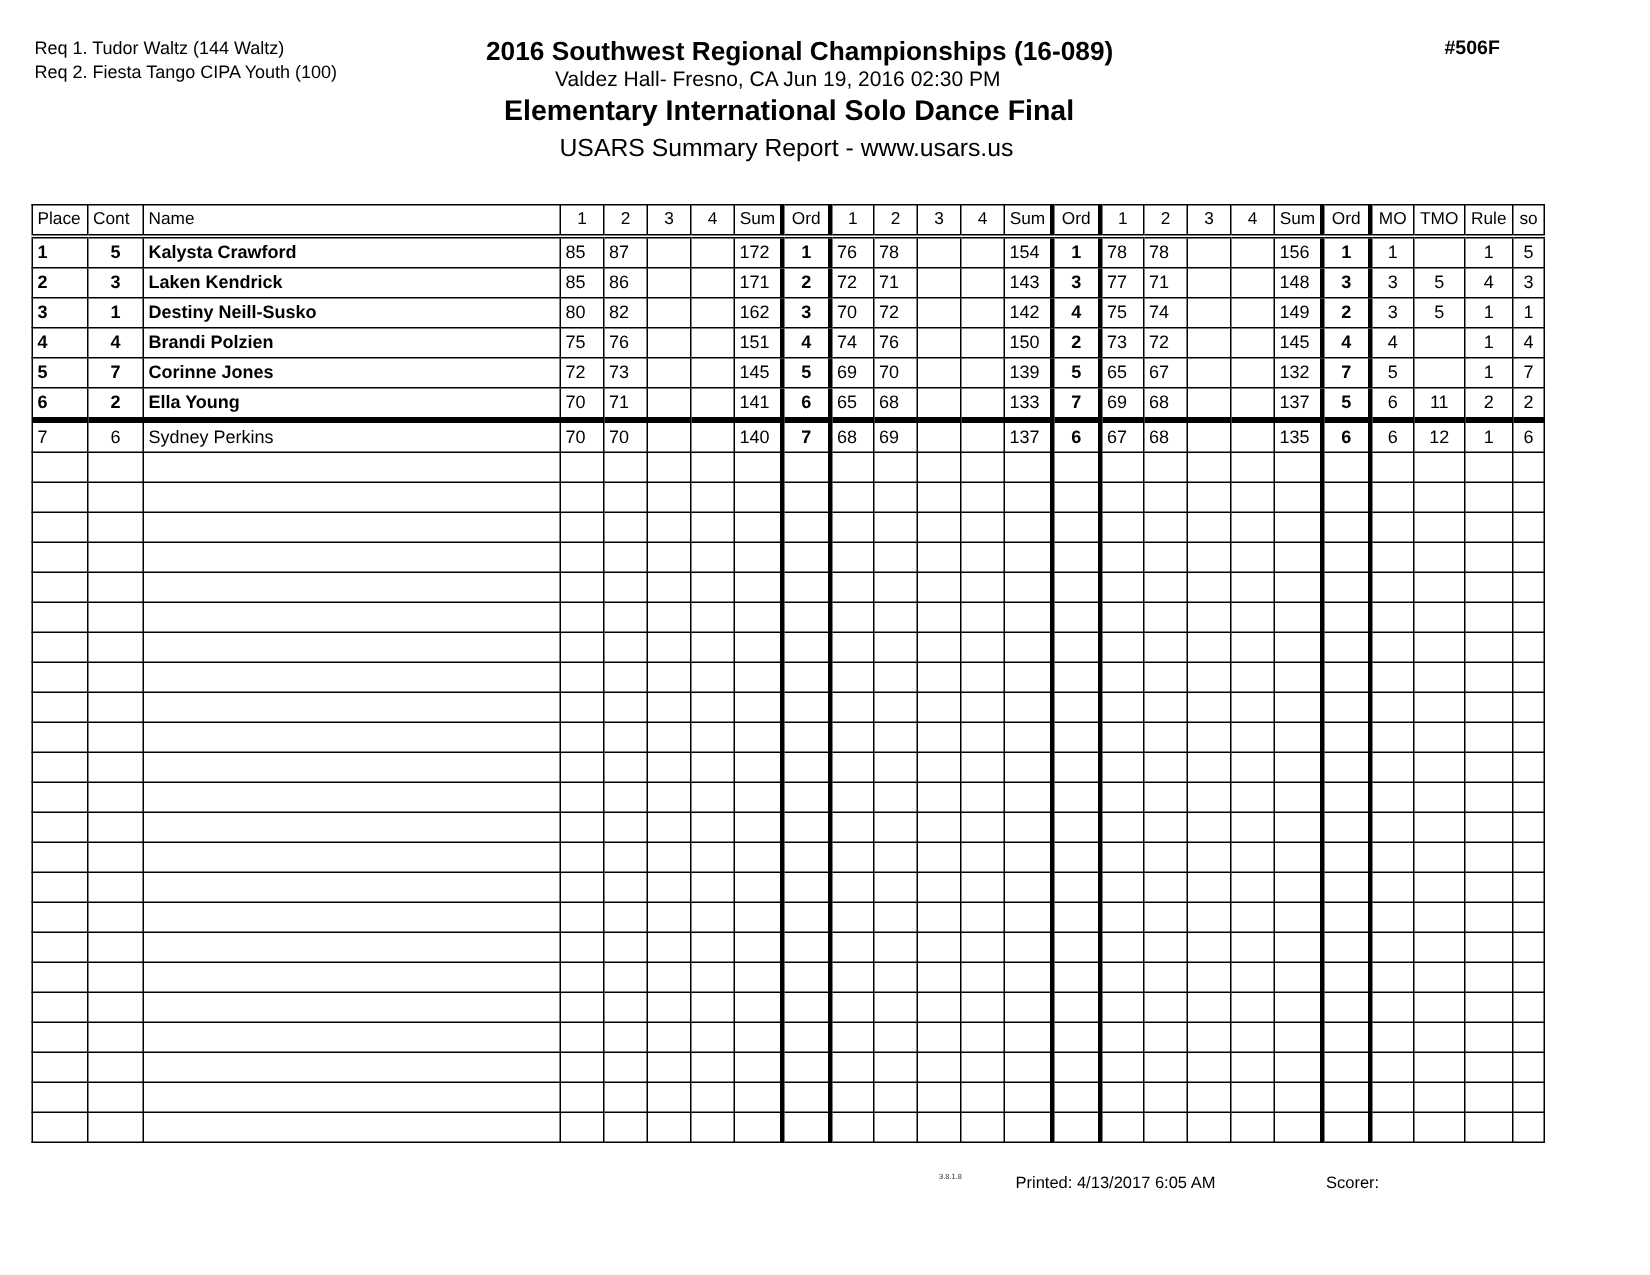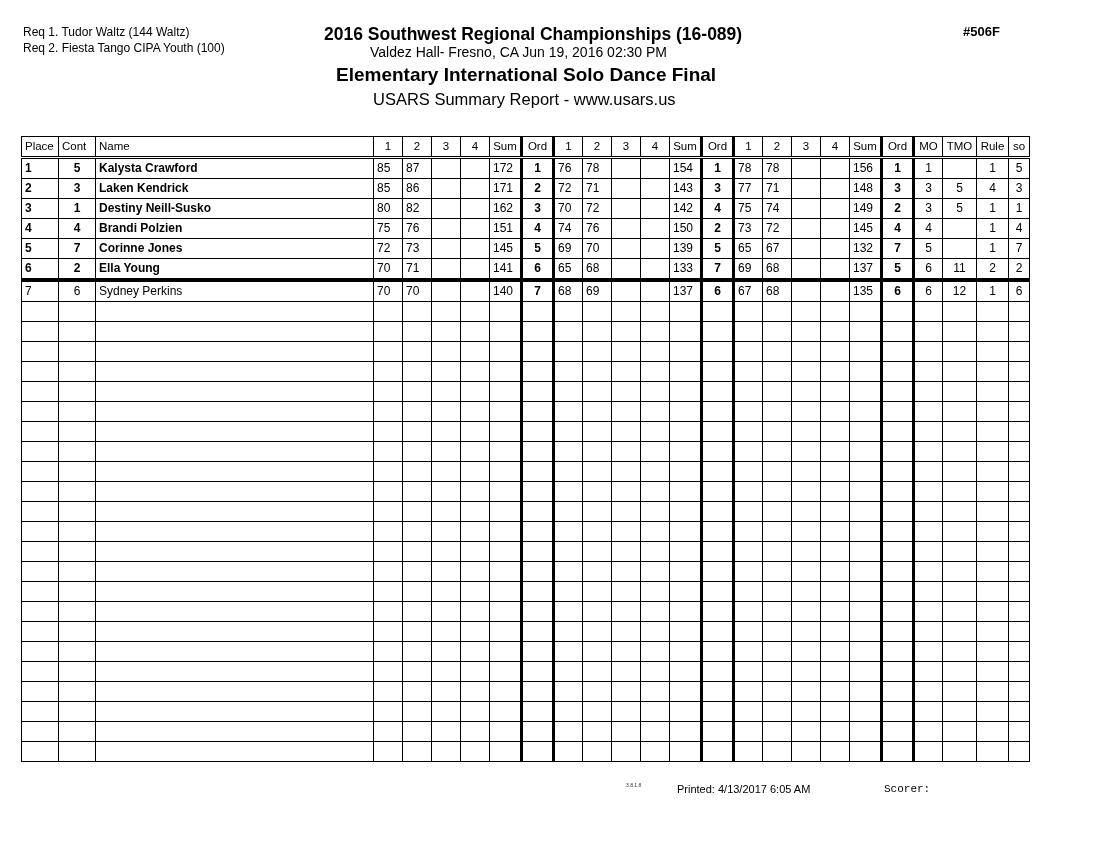--- a/index.html
+++ b/index.html
@@ -899,13 +899,13 @@
         <td></td>
         <td></td>
         <td></td>
         <td></td>
       </tr>
     </tbody>
 </table>
 
 <div class="abs ver">3.8.1.8</div>
 <div class="abs footer" style="left:649px;">Printed:  4/13/2017  6:05 AM</div>
-<div class="abs footer" style="left:856px;font-family:Liberation Mono, monospace;">Scorer:</div>
+<div class="abs footer" style="left:856px;">Scorer:</div>
 
 </body></html>

